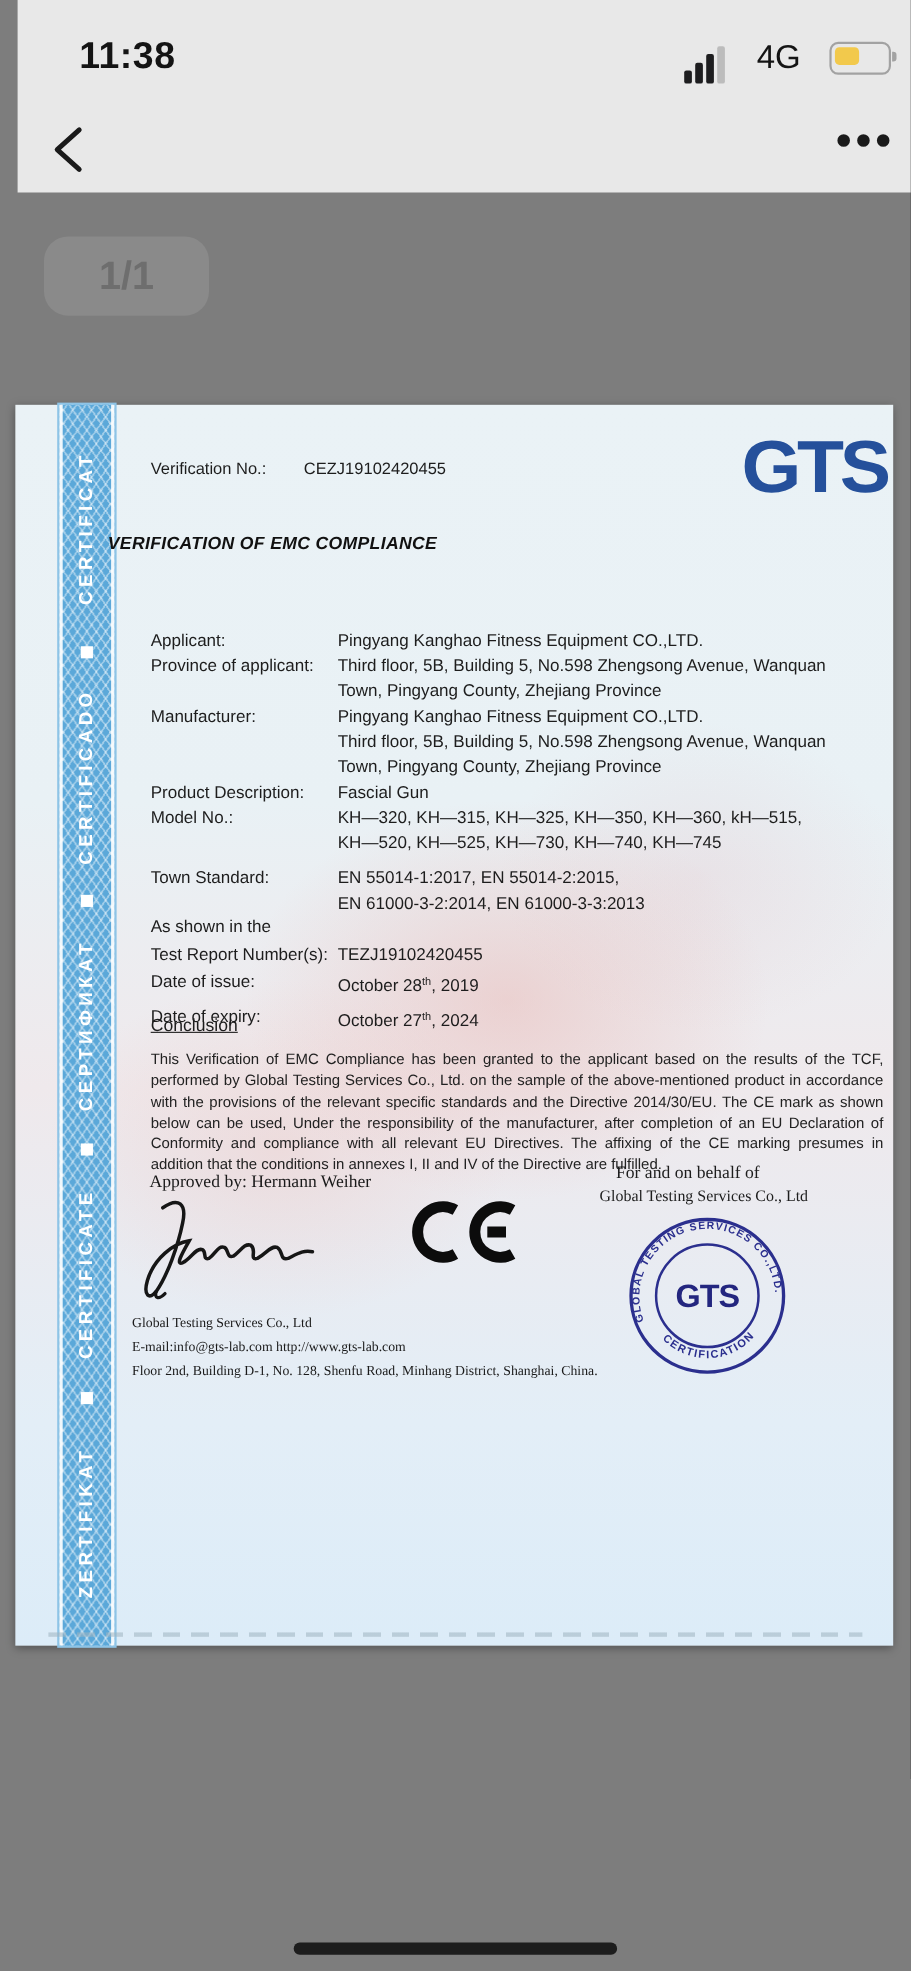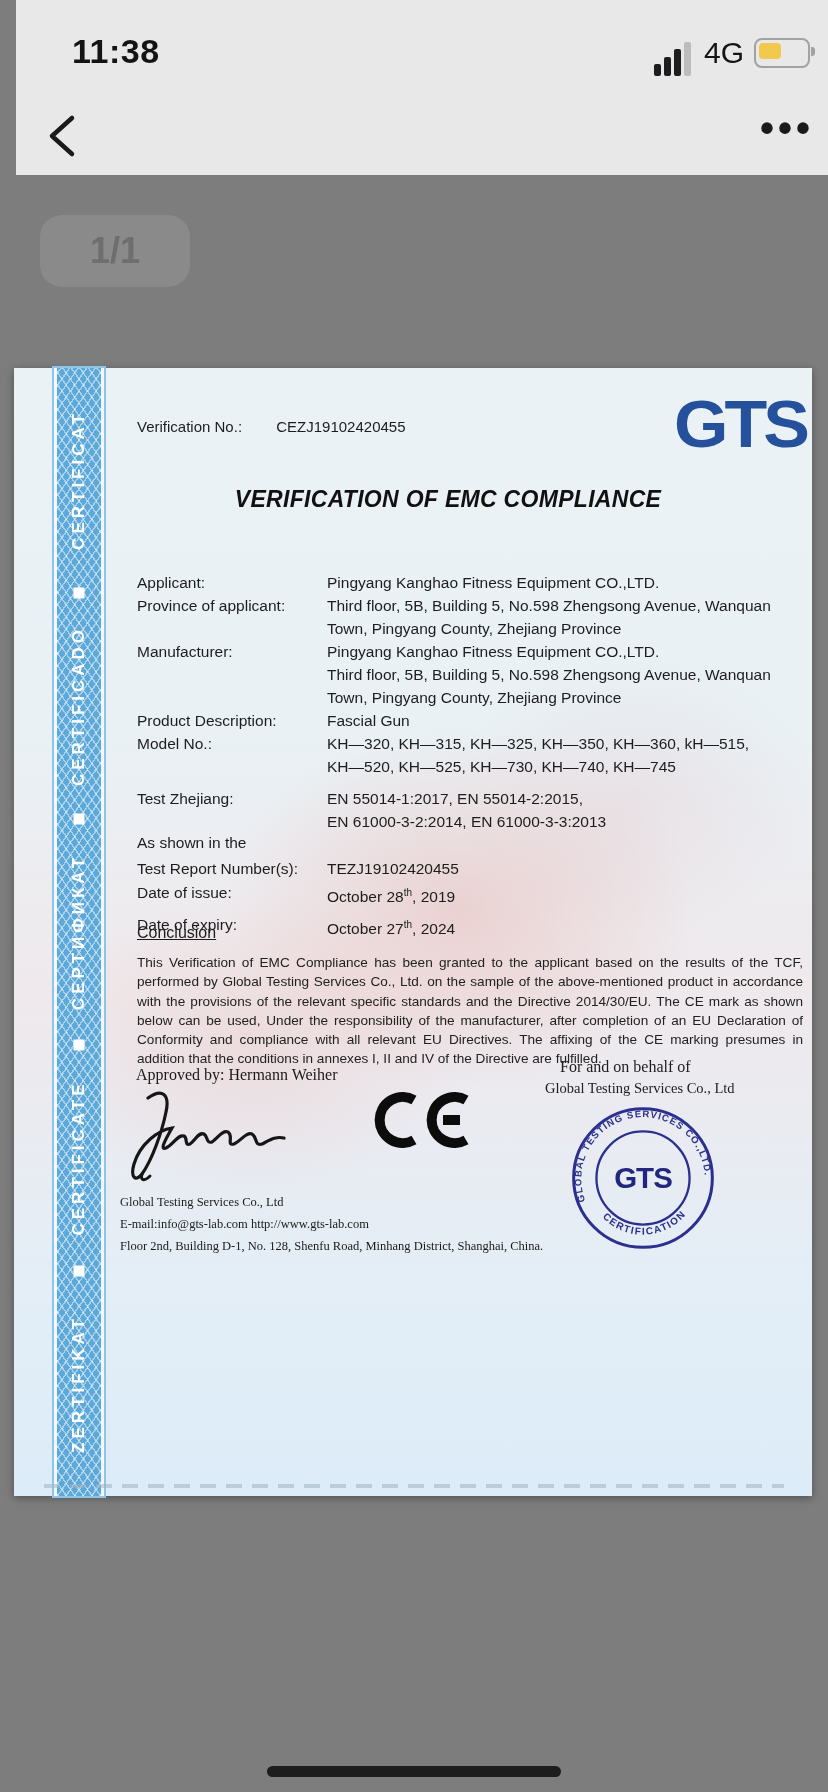--- a/index.html
+++ b/index.html
@@ -11,21 +11,21 @@
   }
   
   .topbars{position:absolute;left:16px;top:0;width:828px;height:175px;background:#e8e8e8;}
   .status-time{position:absolute;left:56px;top:32px;font-size:34px;font-weight:bold;color:#141414;letter-spacing:.5px;}
   .sig{position:absolute;top:0;left:0;width:40px;height:46px;}
   .sig i{position:absolute;bottom:0;width:7px;border-radius:2px;background:#1d1d1f;}
   .sig i:nth-child(1){left:0;height:12px;}
   .sig i:nth-child(2){left:10px;height:19px;}
   .sig i:nth-child(3){left:20px;height:27px;}
   .sig i:nth-child(4){left:30px;height:34px;background:#bcbcbc;}
-  .status-right{position:absolute;right:34px;top:30px;height:46px;display:flex;align-items:center;gap:10px;text-align:center;}
+  .status-right{position:absolute;right:34px;top:30px;height:46px;display:flex;align-items:center;gap:26px;text-align:center;}
   .net{font-size:30px;color:#141414;}
   .batt{position:relative;width:52px;height:26px;border:2px solid #a2a2a2;border-radius:8px;}
   .batt .lvl{position:absolute;left:3px;top:3px;width:22px;height:16px;border-radius:4px;background:#f2c94c;}
   .batt .nub{position:absolute;right:-7px;top:7px;width:4px;height:9px;border-radius:0 3px 3px 0;background:#a2a2a2;}
   .navrow{position:absolute;left:0;top:96px;width:828px;height:79px;}
   .back-btn{position:absolute;left:22px;top:14px;width:52px;height:52px;}
   .back-btn svg{display:block;}
   .nav-title{position:absolute;left:0;top:18px;width:828px;text-align:center;font-size:34px;color:#121212;font-weight:normal;}
   .more-btn{position:absolute;right:30px;top:10px;font-size:40px;letter-spacing:4px;color:#1a1a1a;font-weight:bold;}
   
@@ -66,26 +66,26 @@
     width:11px;height:11px;background:#fff;
   }
   
   .verif-line{position:absolute;left:123px;top:50px;font-size:15px;}
   .verif-line .v{margin-left:30px;}
   .gts-logo{
     position:absolute;right:6px;top:16px;font-size:70px;font-weight:bold;
     color:#25509b;letter-spacing:-4px;transform:scaleY(.96);
     font-family:"Liberation Sans",sans-serif;
   }
-  .cert-title{position:absolute;left:84px;top:118px;width:700px;text-align:center;
-    font-size:23px;font-weight:bold;font-style:italic;letter-spacing:.3px;color:#111;}
+  .cert-title{position:absolute;left:84px;top:118px;width:700px;text-align:left;
+    font-size:16px;font-weight:bold;font-style:italic;letter-spacing:.3px;color:#111;}
   
   .row{position:absolute;left:123px;width:668px;font-size:15.5px;line-height:23px;}
   .row .lbl{position:absolute;left:0;}
-  .row .val{position:absolute;left:190px;}
+  .row .val{position:absolute;left:170px;}
   .wide-line{position:absolute;left:123px;font-size:15.5px;}
   sup{font-size:10px;}
   .concl-h{position:absolute;left:123px;top:556px;font-size:16px;text-decoration:underline;}
   .concl-p{
     position:absolute;left:123px;top:585px;width:666px;
     font-size:13.6px;line-height:19.3px;text-align:justify;color:#222;
   }
   .approved{position:absolute;left:122px;top:698px;font-size:16px;font-family:"Liberation Serif",serif;color:#1a1a1a;}
   .behalf1{position:absolute;left:546px;top:690px;font-size:16px;font-family:"Liberation Serif",serif;}
   .behalf2{position:absolute;left:531px;top:712px;font-size:14.5px;font-family:"Liberation Serif",serif;}
@@ -186,21 +186,21 @@
       <span class="lbl">Model No.:</span>
       <span class="val">KH—320, KH—315, KH—325, KH—350, KH—360, kH—515,</span>
       </div>
     <div class="row" style="top:387px">
       <span class="lbl"></span>
       <span class="val">KH—520, KH—525, KH—730, KH—740, KH—745</span>
       </div>
 
 
     <div class="row" style="top:419px">
-      <span class="lbl">Test Zhejiang:</span>
+      <span class="lbl">Town Standard:</span>
       <span class="val">EN 55014-1:2017, EN 55014-2:2015,</span>
       </div>
     <div class="row" style="top:442px">
       <span class="lbl"></span>
       <span class="val">EN 61000-3-2:2014, EN 61000-3-3:2013</span>
       </div>
 
     <div class="wide-line" style="top:466px">As shown in the</div>
 
     <div class="row" style="top:489px">

